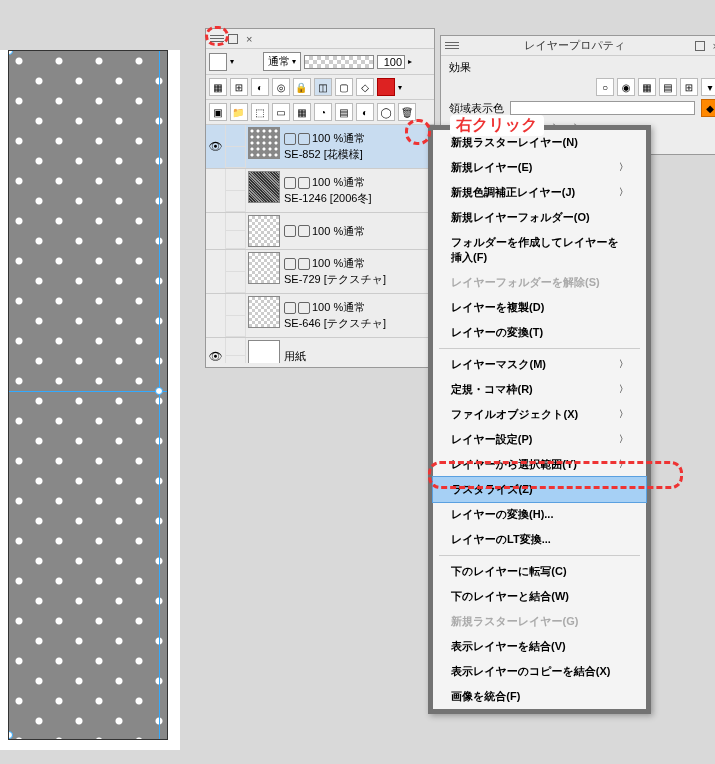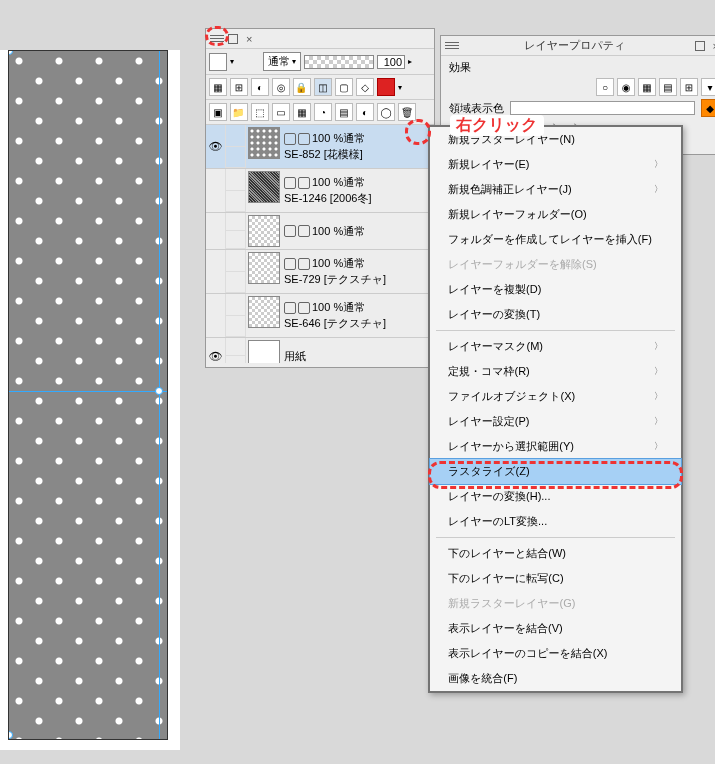--- a/index.html
+++ b/index.html
@@ -40,21 +40,21 @@
 .layer-row.selected { background: #c8dcf0; }
 .vis-col { width: 20px; display: flex; align-items: center; justify-content: center; border-right: 1px solid #ddd; }
 .two-box { width: 20px; display: flex; flex-direction: column; border-right: 1px solid #ddd; }
 .two-box div { flex: 1; border-bottom: 1px solid #ddd; }
 .thumb { width: 32px; height: 32px; margin: 2px; border: 1px solid #888; background: repeating-conic-gradient(#ccc 0 25%, #fff 0 50%) 0 0/6px 6px; position: relative; }
 .thumb .fill { position: absolute; inset: 0; }
 .layer-txt { flex: 1; padding: 6px 2px; display: flex; flex-direction: column; justify-content: center; gap: 1px; }
 .layer-txt .top { display: flex; align-items: center; gap: 2px; }
 .mini-icon { width: 12px; height: 12px; border: 1px solid #666; border-radius: 2px; }
 
-.context-menu { position: absolute; left: 428px; top: 125px; width: 255px; background: #f4f4f4; border: 2px solid #737373; box-shadow: 2px 2px 6px rgba(0,0,0,.3); z-index: 50; }
+.context-menu { position: absolute; left: 428px; top: 125px; width: 223px; background: #f4f4f4; border: 5px solid #737373; box-shadow: 2px 2px 6px rgba(0,0,0,.3); z-index: 50; font-weight: bold; }
 .menu-item { padding: 5px 18px; display: flex; justify-content: space-between; align-items: center; }
 .menu-item.disabled { color: #aaa; }
 .menu-item .arrow { font-size: 9px; color: #555; }
 .menu-item.highlighted { background: #a6d0f5; border: 1px solid #5aa0e0; margin: -1px; }
 .menu-sep { height: 1px; background: #ccc; margin: 3px 6px; }
 
 .annot { position: absolute; border: 3px dashed #e33; border-radius: 12px; pointer-events: none; z-index: 100; }
 .annot-label { position: absolute; color: #e33; font-weight: bold; font-size: 16px; background: #fff; padding: 0 6px; border-radius: 4px; z-index: 101; text-shadow: 0 0 3px #fff; }
 </style>
 </head>
@@ -298,24 +298,24 @@
       <span>ラスタライズ(Z)</span>
     </div>
     <div class="menu-item">
       <span>レイヤーの変換(H)...</span>
     </div>
     <div class="menu-item">
       <span>レイヤーのLT変換...</span>
     </div>
     <div class="menu-sep"></div>
     <div class="menu-item">
+      <span>下のレイヤーに転写(C)</span>
+    </div>
+    <div class="menu-item">
       <span>下のレイヤーと結合(W)</span>
-    </div>
-    <div class="menu-item">
-      <span>下のレイヤーに転写(C)</span>
     </div>
     <div class="menu-item disabled">
       <span>新規ラスターレイヤー(G)</span>
     </div>
     <div class="menu-item">
       <span>表示レイヤーを結合(V)</span>
     </div>
     <div class="menu-item">
       <span>表示レイヤーのコピーを結合(X)</span>
     </div>

